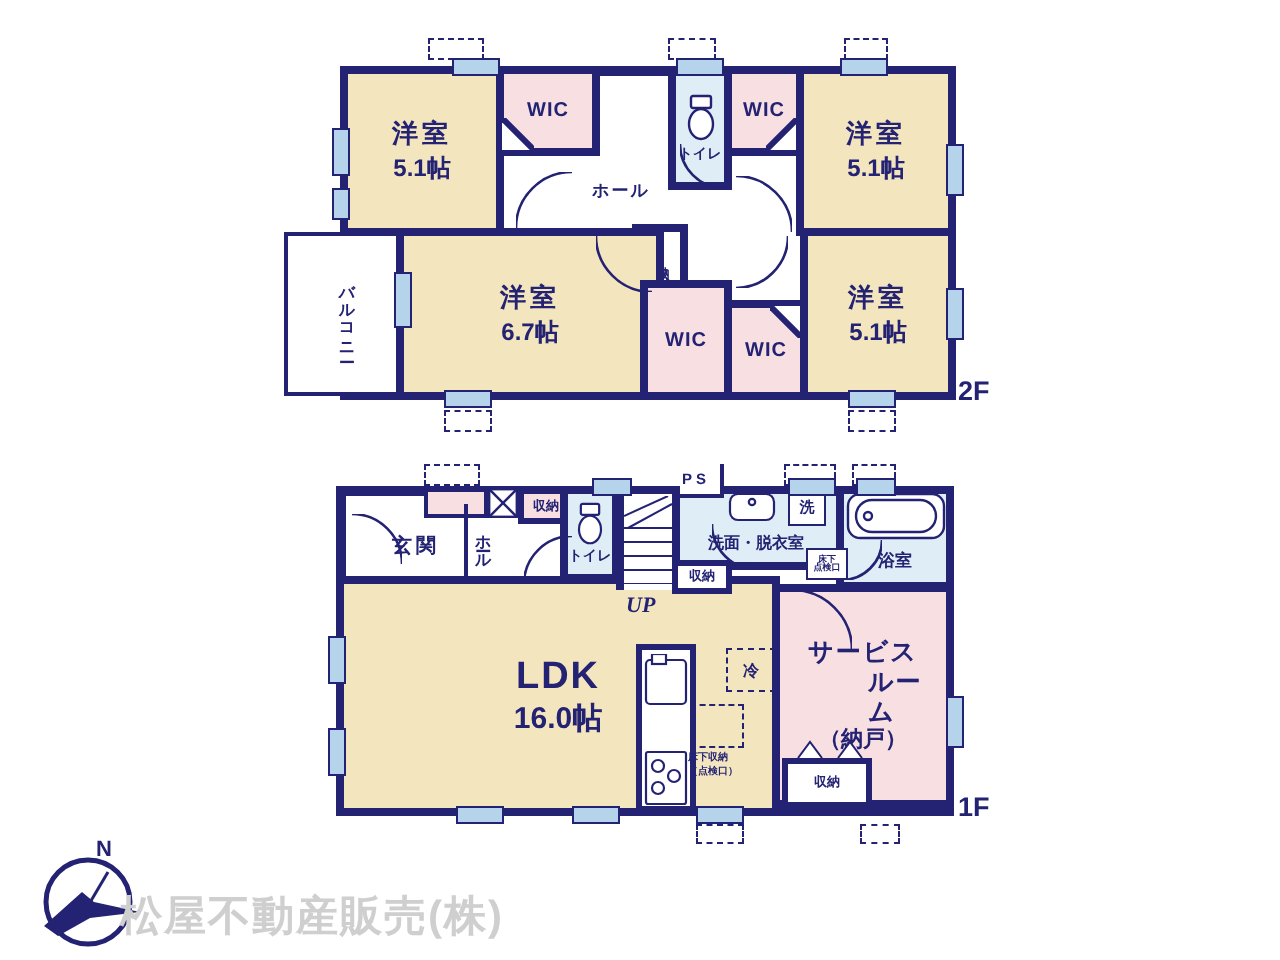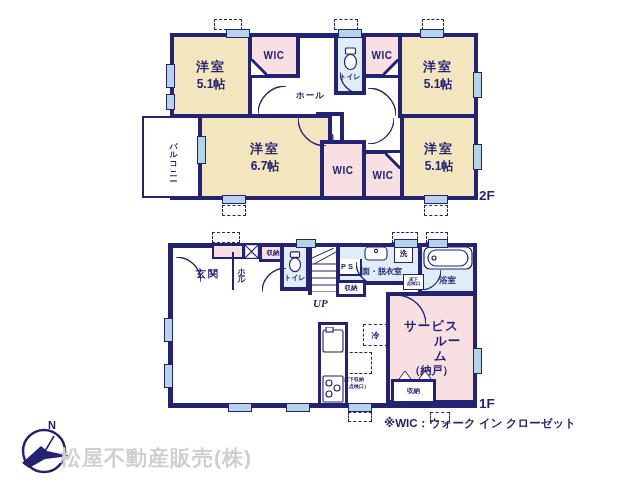--- a/index.html
+++ b/index.html
@@ -149,41 +149,45 @@
   <div class="floor-lbl abs" style="left:479px;top:188px;">2F</div>
 
   <div class="eave" style="left:212px;top:232px;width:28px;height:11px;"></div>
   <div class="eave" style="left:392px;top:232px;width:26px;height:11px;"></div>
   <div class="eave" style="left:426px;top:232px;width:22px;height:11px;"></div>
   <div class="eave" style="left:348px;top:412px;width:24px;height:10px;"></div>
   <div class="eave" style="left:430px;top:412px;width:20px;height:10px;"></div>
 
   <div class="outer" style="left:168px;top:243px;width:309px;height:165px;"></div>
 
+  <div class="room r-cream" style="left:168px;top:288px;width:222px;height:120px;">
+    <span class="room-name" style="font-size:19px;letter-spacing:1px;">LDK</span>
+    <span class="room-size" style="font-size:15px;">16.0帖</span>
+  </div>
 
   <div class="room r-pink" style="left:386px;top:292px;width:91px;height:112px;">
     <span class="lbl" style="font-size:12.5px;letter-spacing:1px;">サービス</span>
     <span class="lbl" style="font-size:12.5px;letter-spacing:1px;margin-left:44px;">ルーム</span>
     <span class="lbl" style="font-size:11px;">（納戸）</span>
   </div>
 
   <div class="room r-blue" style="left:334px;top:243px;width:88px;height:42px;justify-content:flex-end;">
     <span class="tiny" style="font-size:8px;margin-bottom:4px;">洗面・脱衣室</span>
   </div>
   <div class="room r-blue" style="left:418px;top:243px;width:59px;height:52px;justify-content:flex-end;">
     <span class="tiny" style="font-size:8.5px;margin-bottom:4px;">浴室</span>
   </div>
   <svg class="arc" style="left:423px;top:246px;" width="50" height="24">
     <g stroke="#232273" stroke-width="1.2" fill="#ffffff">
       <rect x="1" y="1" width="48" height="22" rx="6"></rect>
       <rect x="5" y="4" width="40" height="16" rx="8"></rect>
       <circle cx="11" cy="12" r="2"></circle>
     </g>
   </svg>
-  <div class="thinbox" style="left:336px;top:259px;width:26px;height:17px;border-width:0 2px 2px 0;">
+  <div class="thinbox" style="left:336px;top:232px;width:26px;height:17px;border-width:0 2px 2px 0;">
     <span class="tiny" style="font-size:7.5px;letter-spacing:2px;">PS</span>
   </div>
   <svg class="arc" style="left:364px;top:246px;" width="24" height="15">
     <g stroke="#232273" stroke-width="1.1" fill="#ffffff">
       <rect x="1" y="1" width="22" height="13" rx="4"></rect>
       <circle cx="12" cy="5" r="1.6"></circle>
     </g>
   </svg>
   <div class="thinbox" style="left:394px;top:245px;width:19px;height:18px;border-width:1.5px;">
     <span class="tiny" style="font-size:7.5px;">洗</span>
@@ -303,15 +307,14 @@
 
   <svg class="arc" style="left:14px;top:418px;" width="64" height="58">
     <circle cx="30" cy="33" r="21" fill="none" stroke="#232273" stroke-width="2.5"></circle>
     <line x1="40" y1="18" x2="27" y2="40" stroke="#232273" stroke-width="1.5"></line>
     <polygon points="8,45 27,28 33,33 56,38 31,41 15,50" fill="#232273"></polygon>
   </svg>
   <div class="lbl abs" style="left:48px;top:419px;font-size:11px;">N</div>
 
   <div class="abs" style="left:60px;top:444px;font-size:21px;font-weight:600;color:var(--gray);letter-spacing:1px;">松屋不動産販売(株)</div>
 
-  <div class="abs" style="left:384px;top:416px;font-size:11.5px;font-weight:700;color:var(--wall);">※WIC：ウォーク イン クローゼット</div>
 
 </div>
 
 </body></html>

